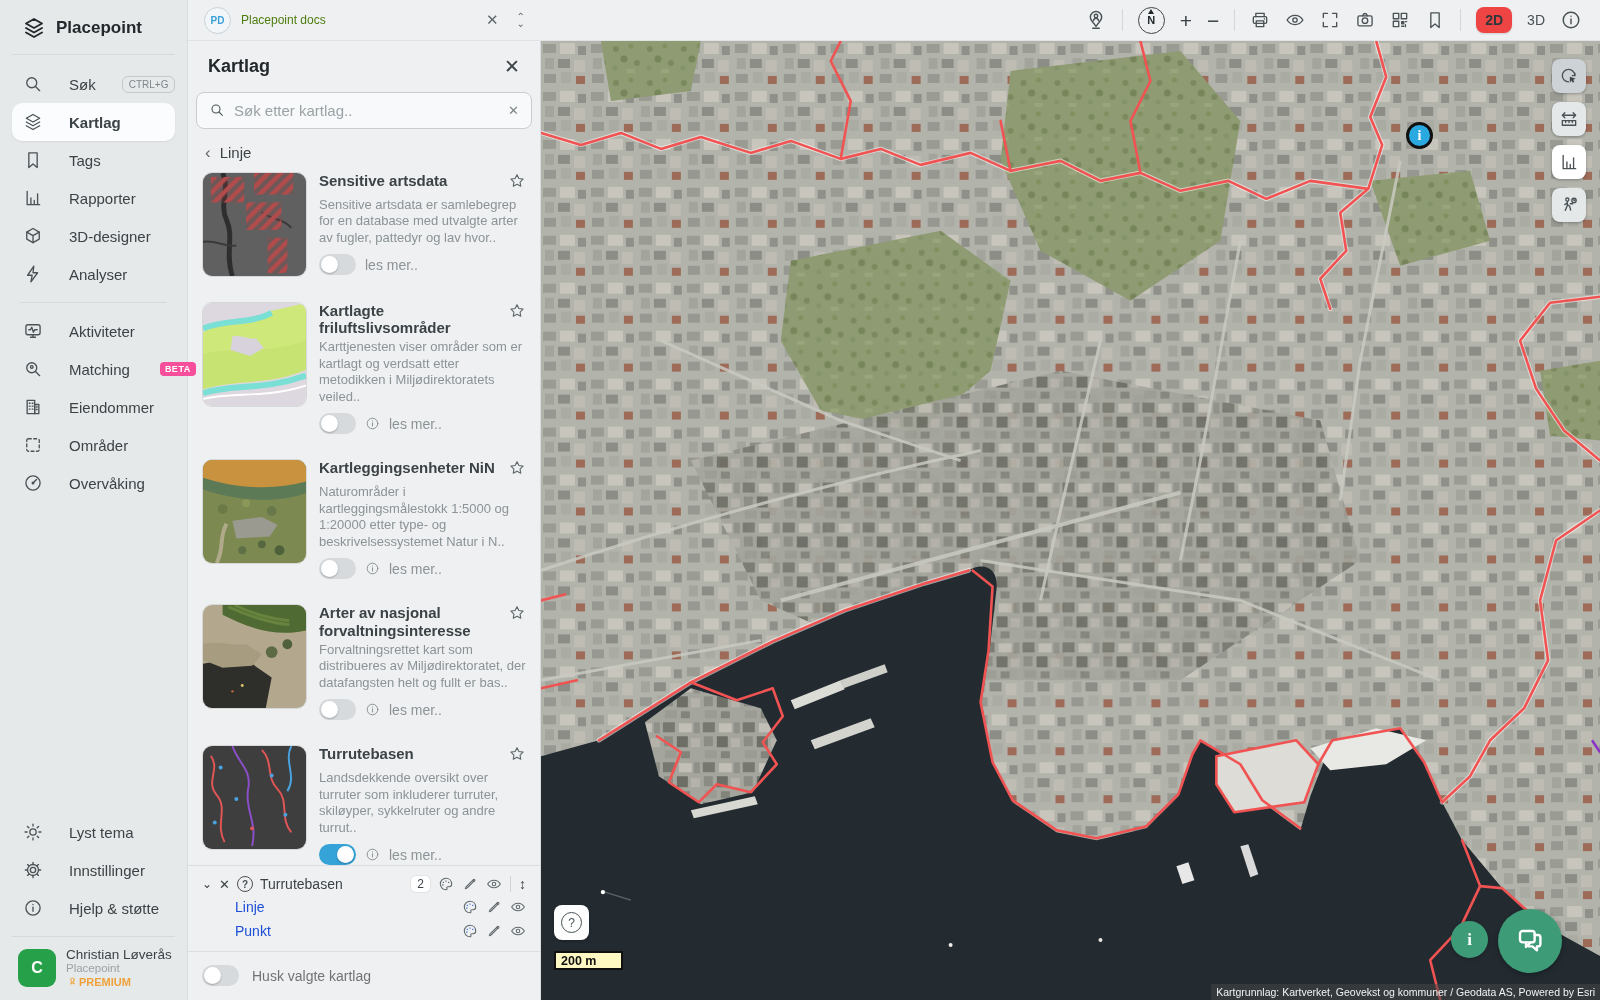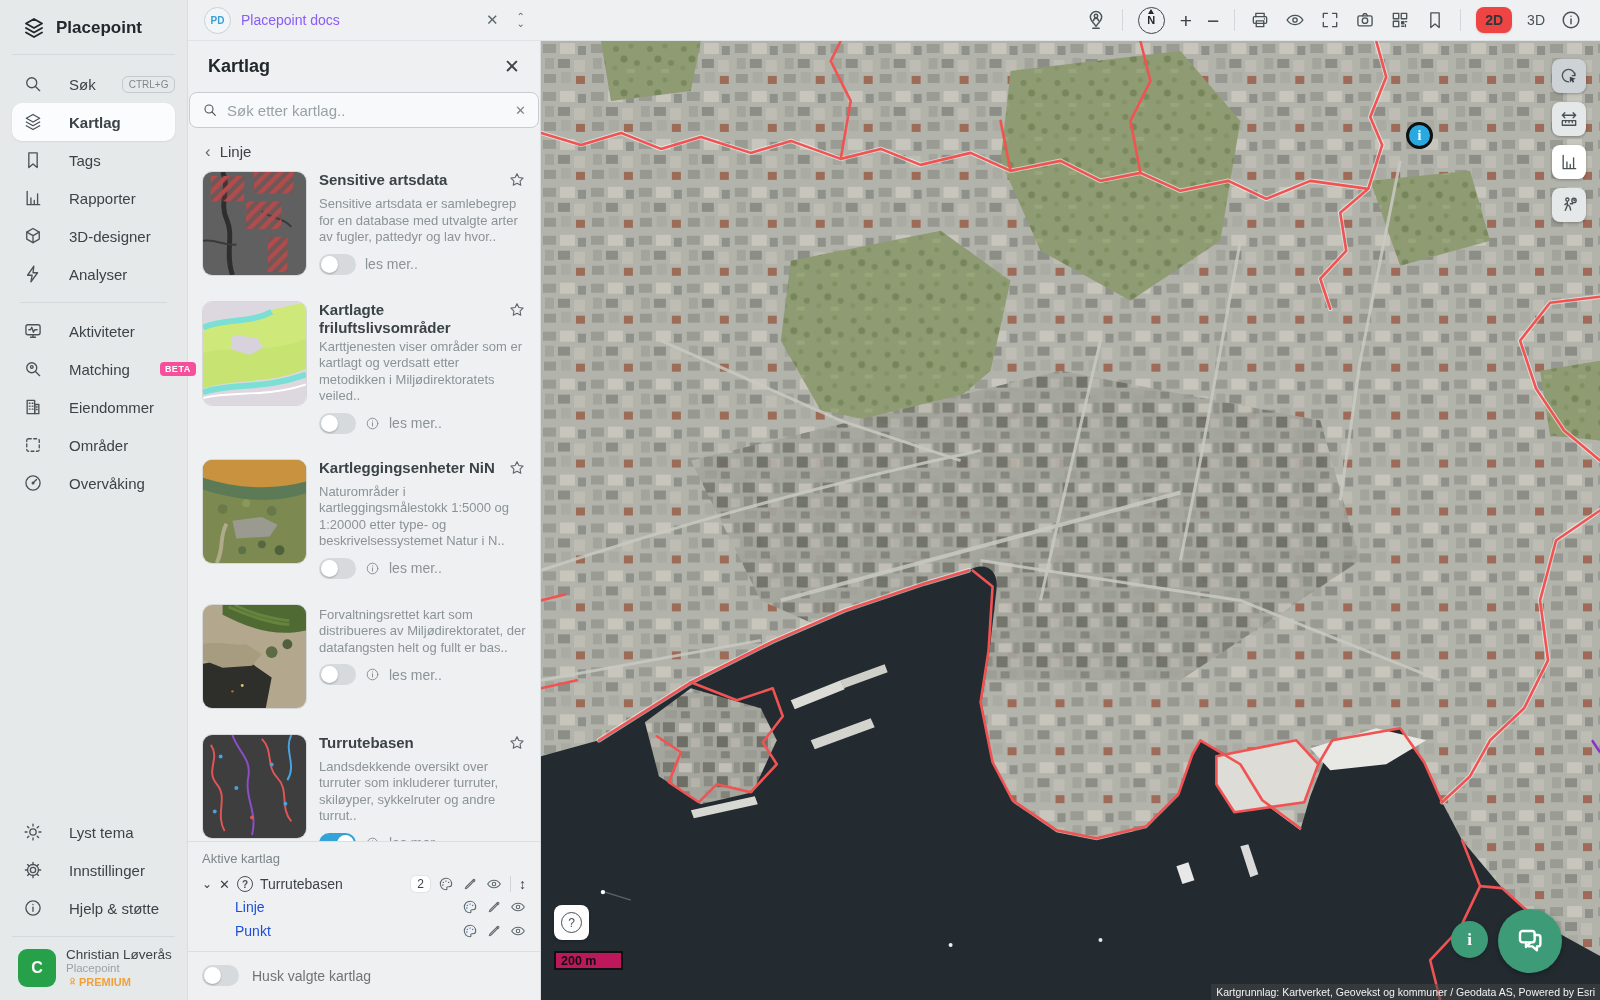--- a/index.html
+++ b/index.html
@@ -25,38 +25,38 @@
   .avatar{width:38px;height:38px;border-radius:9px;background:#27a149;color:#fff;display:flex;align-items:center;justify-content:center;font-size:16px;font-weight:bold;flex:none}
   .user-name{font-size:13.5px;color:#3c4347;white-space:nowrap}
   .user-org{font-size:11.5px;color:#9aa2a6}
   .user-plan{font-size:11px;font-weight:bold;color:#efa13b;display:flex;align-items:flex-end;margin-top:1px}
   .user-plan .ic{width:13px;height:13px;stroke:#efa13b;stroke-width:1.8}
 
   
   .header{position:absolute;left:188px;right:0;top:0;height:41px;background:#eef0f1;border-bottom:1px solid #dfe3e5;display:flex;align-items:center;z-index:4}
   .tab{width:353px;flex:none;display:flex;align-items:center;gap:10px;padding:0 16px;height:100%}
   .pd{width:27px;height:27px;border-radius:50%;border:1px solid #c7d2d8;background:#f2f6f8;color:#3aa0d8;font-size:10px;font-weight:bold;display:flex;align-items:center;justify-content:center;flex:none}
-  .tab-title{font-size:14px;color:#8b5cf6}
+  .tab-title{font-size:12px;color:#4d7c0f}
   .tab-close{margin-left:auto;color:#5f686c;font-size:15px;cursor:pointer}
   .tab-collapse{display:flex;flex-direction:column;line-height:7px;font-size:10px;color:#5f686c;margin-left:8px;cursor:pointer}
   .map-toolbar{margin-left:auto;display:flex;align-items:center;gap:15px;padding-right:18px}
   .tb-divider{width:1px;height:22px;background:#d2d7d9}
   .tb-glyph{font-size:21px;color:#3c4347;line-height:1;cursor:pointer}
   .btn-2d{background:#ef4444;border-radius:8px;padding:5px 9px;font-size:14px;font-weight:bold;color:#2f373b;box-shadow:0 1px 2px rgba(0,0,0,.14);cursor:pointer}
   .lbl-3d{font-size:14px;color:#4a5256;cursor:pointer}
   .compass{width:27px;height:27px;border-radius:50%;border:1.5px solid #3f474b;display:flex;align-items:center;justify-content:center;font-size:11px;font-weight:bold;color:#22282b;position:relative;cursor:pointer}
   .compass i{position:absolute;top:1px;left:50%;transform:translateX(-50%);width:0;height:0;border-left:3.5px solid transparent;border-right:3.5px solid transparent;border-bottom:5px solid #22282b}
   .help-circle{width:24px;height:24px;border-radius:50%;border:1.6px solid #4a5256;display:flex;align-items:center;justify-content:center;font-size:13px;color:#4a5256;font-weight:bold}
 
   
   .panel{position:absolute;left:188px;top:41px;bottom:0;width:353px;background:#eef0f1;border-right:1px solid #d8dcde;display:flex;flex-direction:column;padding-top:12px;z-index:4}
   .panel-head{display:flex;justify-content:space-between;align-items:center;padding:2px 20px 10px}
   .panel-title{font-size:18px;font-weight:bold;color:#22282b}
   .panel-close{font-size:19px;color:#3c4347;cursor:pointer}
-  .search-box{margin:4px 1px 8px;display:flex;align-items:center;gap:9px;background:#f7f9fa;border:1px solid #c8cdd0;border-radius:8px;height:37px;padding:0 12px}
+  .search-box{margin:4px 8px 8px;display:flex;align-items:center;gap:9px;background:#f7f9fa;border:1px solid #c8cdd0;border-radius:8px;height:37px;padding:0 12px}
   .search-box input{border:0;background:none;outline:none;flex:1;font-size:15px;color:#3c4347;font-family:inherit}
   .search-box input::placeholder{color:#9aa2a6}
   .search-clear{color:#7d8589;font-size:13px;cursor:pointer}
   .breadcrumb{display:flex;gap:9px;align-items:center;padding:7px 17px 9px;font-size:15px;color:#3c4347;cursor:pointer}
   .crumb-chev{font-size:17px;color:#5f686c;line-height:1}
   .cards{padding:2px 14px 0;display:flex;flex-direction:column;gap:25px;overflow:hidden}
   .card{display:flex;gap:12px}
   .thumb{width:105px;height:105px;border-radius:10px;flex:none;overflow:hidden;border:1px solid rgba(0,0,0,.1)}
   .thumb svg{display:block}
   .card-body{flex:1;min-width:0}
@@ -85,21 +85,21 @@
 
   
   .map{position:absolute;left:541px;top:41px;right:0;bottom:0;background:#b2b3ab;overflow:hidden}
   .map-canvas{position:absolute;inset:0}
   .map-canvas svg{width:100%;height:100%;display:block}
   .map-btn{position:absolute;right:14px;width:34px;height:34px;border-radius:8px;background:#e4e8e9;box-shadow:0 1px 3px rgba(0,0,0,.28);display:flex;align-items:center;justify-content:center;cursor:pointer}
   .map-btn.pressed{background:#ccd2d5}
   .map-btn.white{background:#fff}
   .help-btn{position:absolute;left:13px;bottom:60px;width:35px;height:35px;border-radius:8px;background:#fdfdfd;box-shadow:0 1px 3px rgba(0,0,0,.28);display:flex;align-items:center;justify-content:center;cursor:pointer}
   .help-btn .q{width:21px;height:21px;border-radius:50%;border:1.5px solid #4a5256;display:flex;align-items:center;justify-content:center;font-size:12px;color:#4a5256}
-  .scalebar{position:absolute;left:13px;bottom:30px;width:69px;height:19px;background:#be185d;border:2px solid #101010;font-size:12.5px;font-weight:bold;color:#101010;display:flex;align-items:center;padding-left:5px}
+  .scalebar{position:absolute;left:13px;bottom:30px;width:69px;height:19px;background:#fef9c3;border:2px solid #101010;font-size:12.5px;font-weight:bold;color:#101010;display:flex;align-items:center;padding-left:5px}
   .attribution{position:absolute;right:0;bottom:0;background:rgba(70,70,70,.55);color:#f2f2f2;font-size:10.5px;padding:2px 5px;white-space:nowrap}
   .fab-info{position:absolute;right:112px;bottom:42px;width:37px;height:37px;border-radius:50%;background:#3d9b78;color:#fff;display:flex;align-items:center;justify-content:center;font-size:17px;font-weight:bold;font-family:"Liberation Serif",serif;cursor:pointer;box-shadow:0 1px 4px rgba(0,0,0,.25)}
   .fab-chat{position:absolute;right:38px;bottom:27px;width:64px;height:64px;border-radius:50%;background:#3d9b78;display:flex;align-items:center;justify-content:center;cursor:pointer;box-shadow:0 2px 6px rgba(0,0,0,.3)}
   .fab-chat svg{width:32px;height:32px;stroke:#fff;fill:none;stroke-width:1.8;stroke-linejoin:round;stroke-linecap:round}
   .marker{position:absolute;left:865px;top:81px;width:27px;height:27px;border-radius:50%;background:#2aa9e1;border:3px solid #101010;color:#fff;display:flex;align-items:center;justify-content:center;font-size:14px;font-weight:bold;font-family:"Liberation Serif",serif;cursor:pointer}
   .hidden-defs{position:absolute;width:0;height:0;overflow:hidden}
 </style>
 </head>
 <body>
 
@@ -549,20 +549,26 @@
           <path d="M26 2c18 8 40 16 62 18M32 0c16 8 36 14 56 16" stroke="#68833d" stroke-width="3" fill="none"></path>
           <path d="M0 60c20-6 34 2 50 0l20 14-6 31H0z" fill="#2e2e2a"></path>
           <path d="M0 40c16-4 30 2 44 0l16 10-10 12-30 2-20-8z" fill="#a89c80"></path>
           <circle cx="70" cy="48" r="6" fill="#5d6b44"></circle>
             <circle cx="86" cy="40" r="5" fill="#51603c"></circle>
           <circle cx="40" cy="82" r="1.5" fill="#d8c36a"></circle>
             <circle cx="30" cy="88" r="1.2" fill="#c86a3a"></circle>
         </svg>
       </div>
       <div class="card-body">
+        <div class="card-top">
+          <span class="card-title">Arter av nasjonal forvaltningsinteresse</span>
+          <span class="star"><svg>
+                <use href="#i-star"></use>
+              </svg></span>
+        </div>
         <div class="card-desc">Forvaltningsrettet kart som distribueres av Miljødirektoratet, der datafangsten helt og fullt er bas..</div>
         <div class="card-controls">
           <span class="toggle"></span>
           <svg class="ic tiny">
               <use href="#i-info"></use>
             </svg>
           <span class="lesmer">les mer..</span>
         </div>
       </div>
     </div>
@@ -596,21 +602,20 @@
           <svg class="ic tiny">
               <use href="#i-info"></use>
             </svg>
           <span class="lesmer">les mer..</span>
         </div>
       </div>
     </div>
   </div>
 
   <div class="active-section">
-    <div class="active-title">Aktive kartlag</div>
     <div class="layer-row">
       <span style="font-size:12px;color:#3c4347;cursor:pointer">⌄</span>
       <span style="font-size:13px;cursor:pointer">✕</span>
       <span class="help-circle" style="width:16px;height:16px;font-size:10px;border-width:1.3px">?</span>
       <span>Turrutebasen</span>
       <span class="row-icons">
         <span class="count-badge">2</span>
         <svg class="ic">
             <use href="#i-palette"></use>
           </svg>

